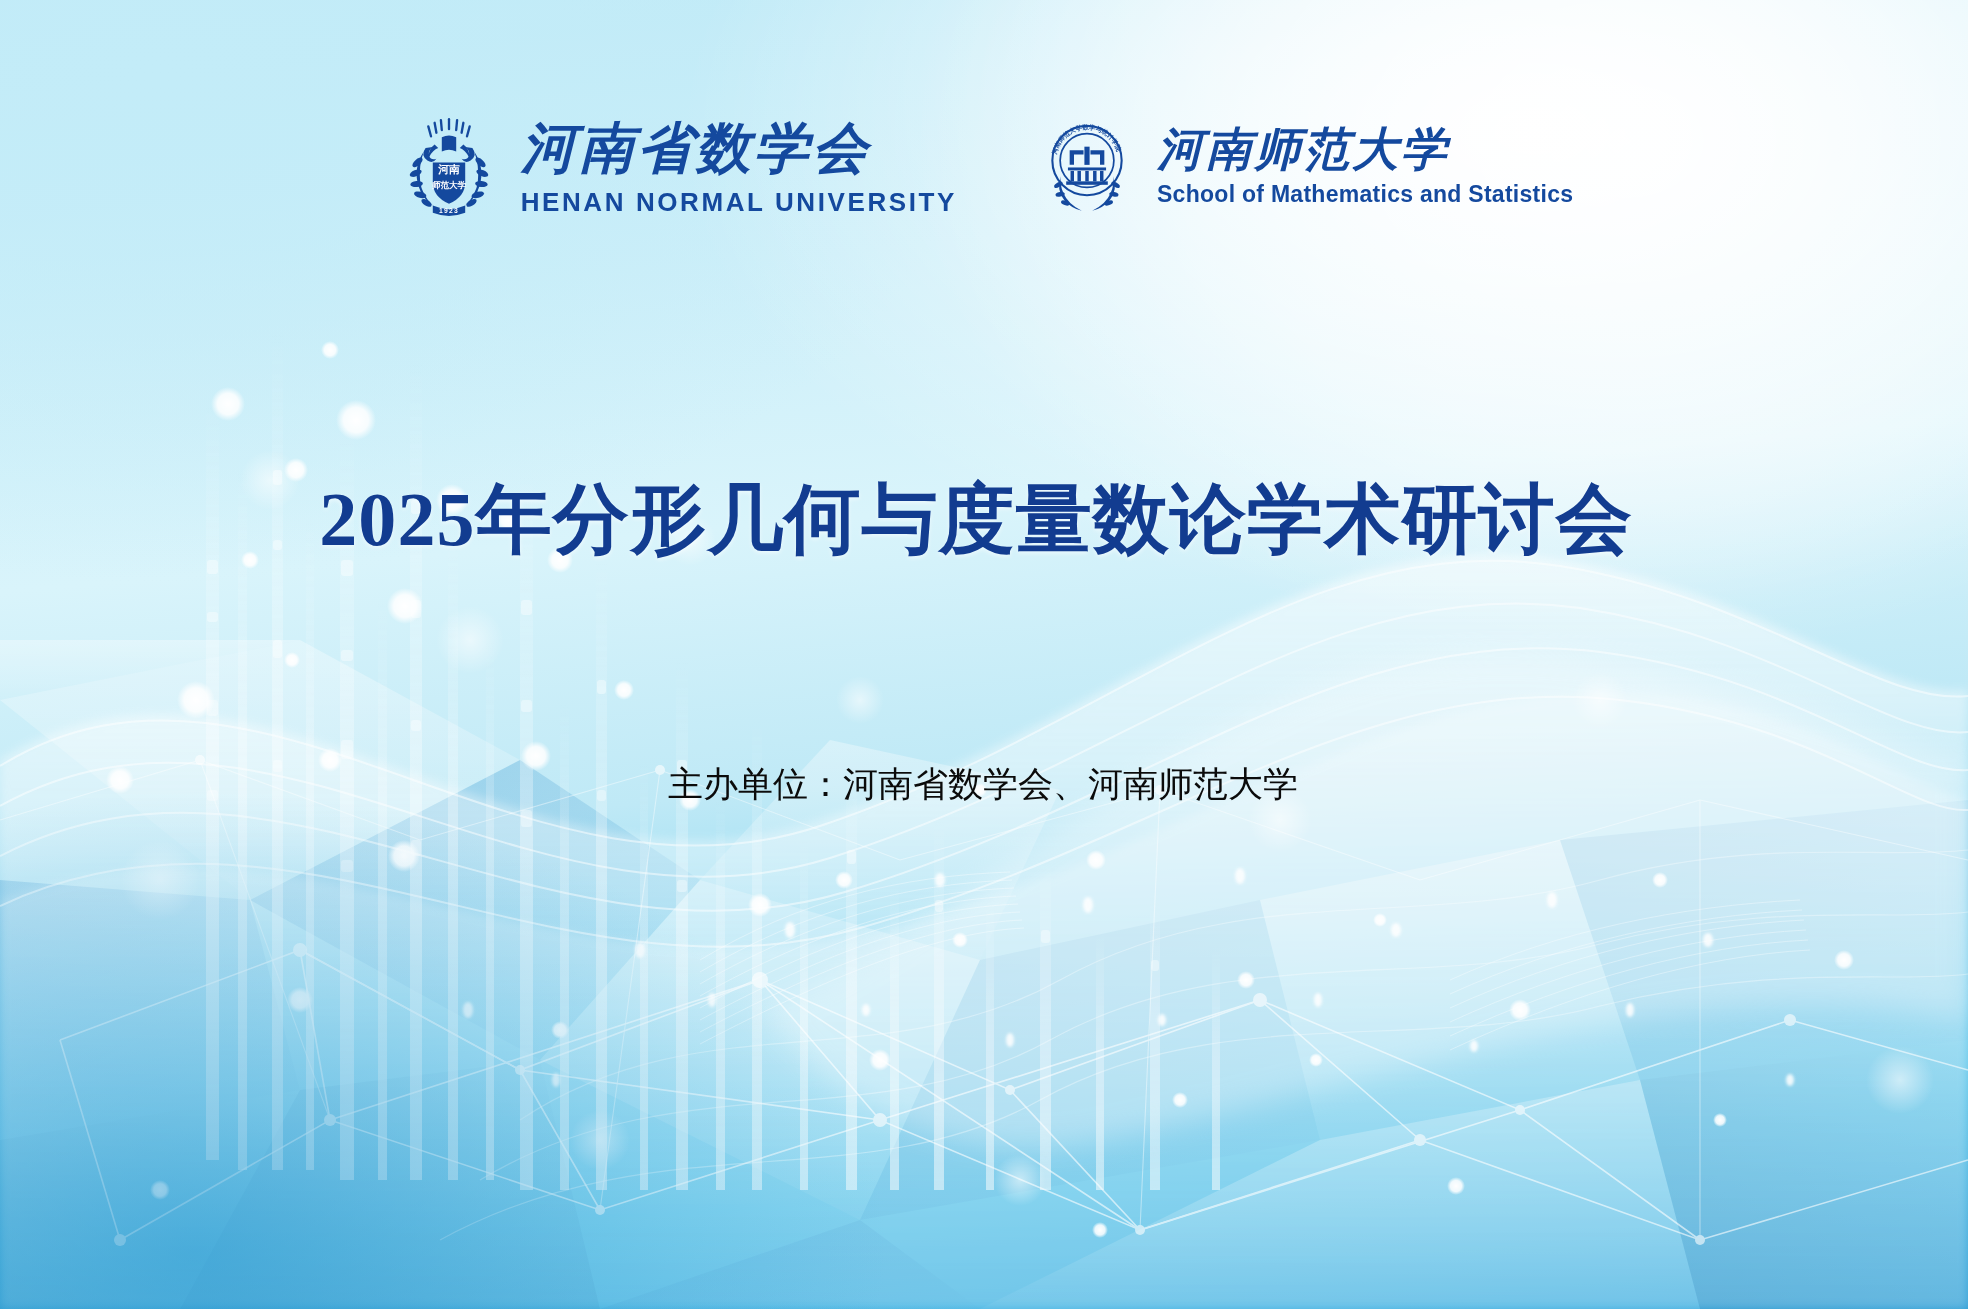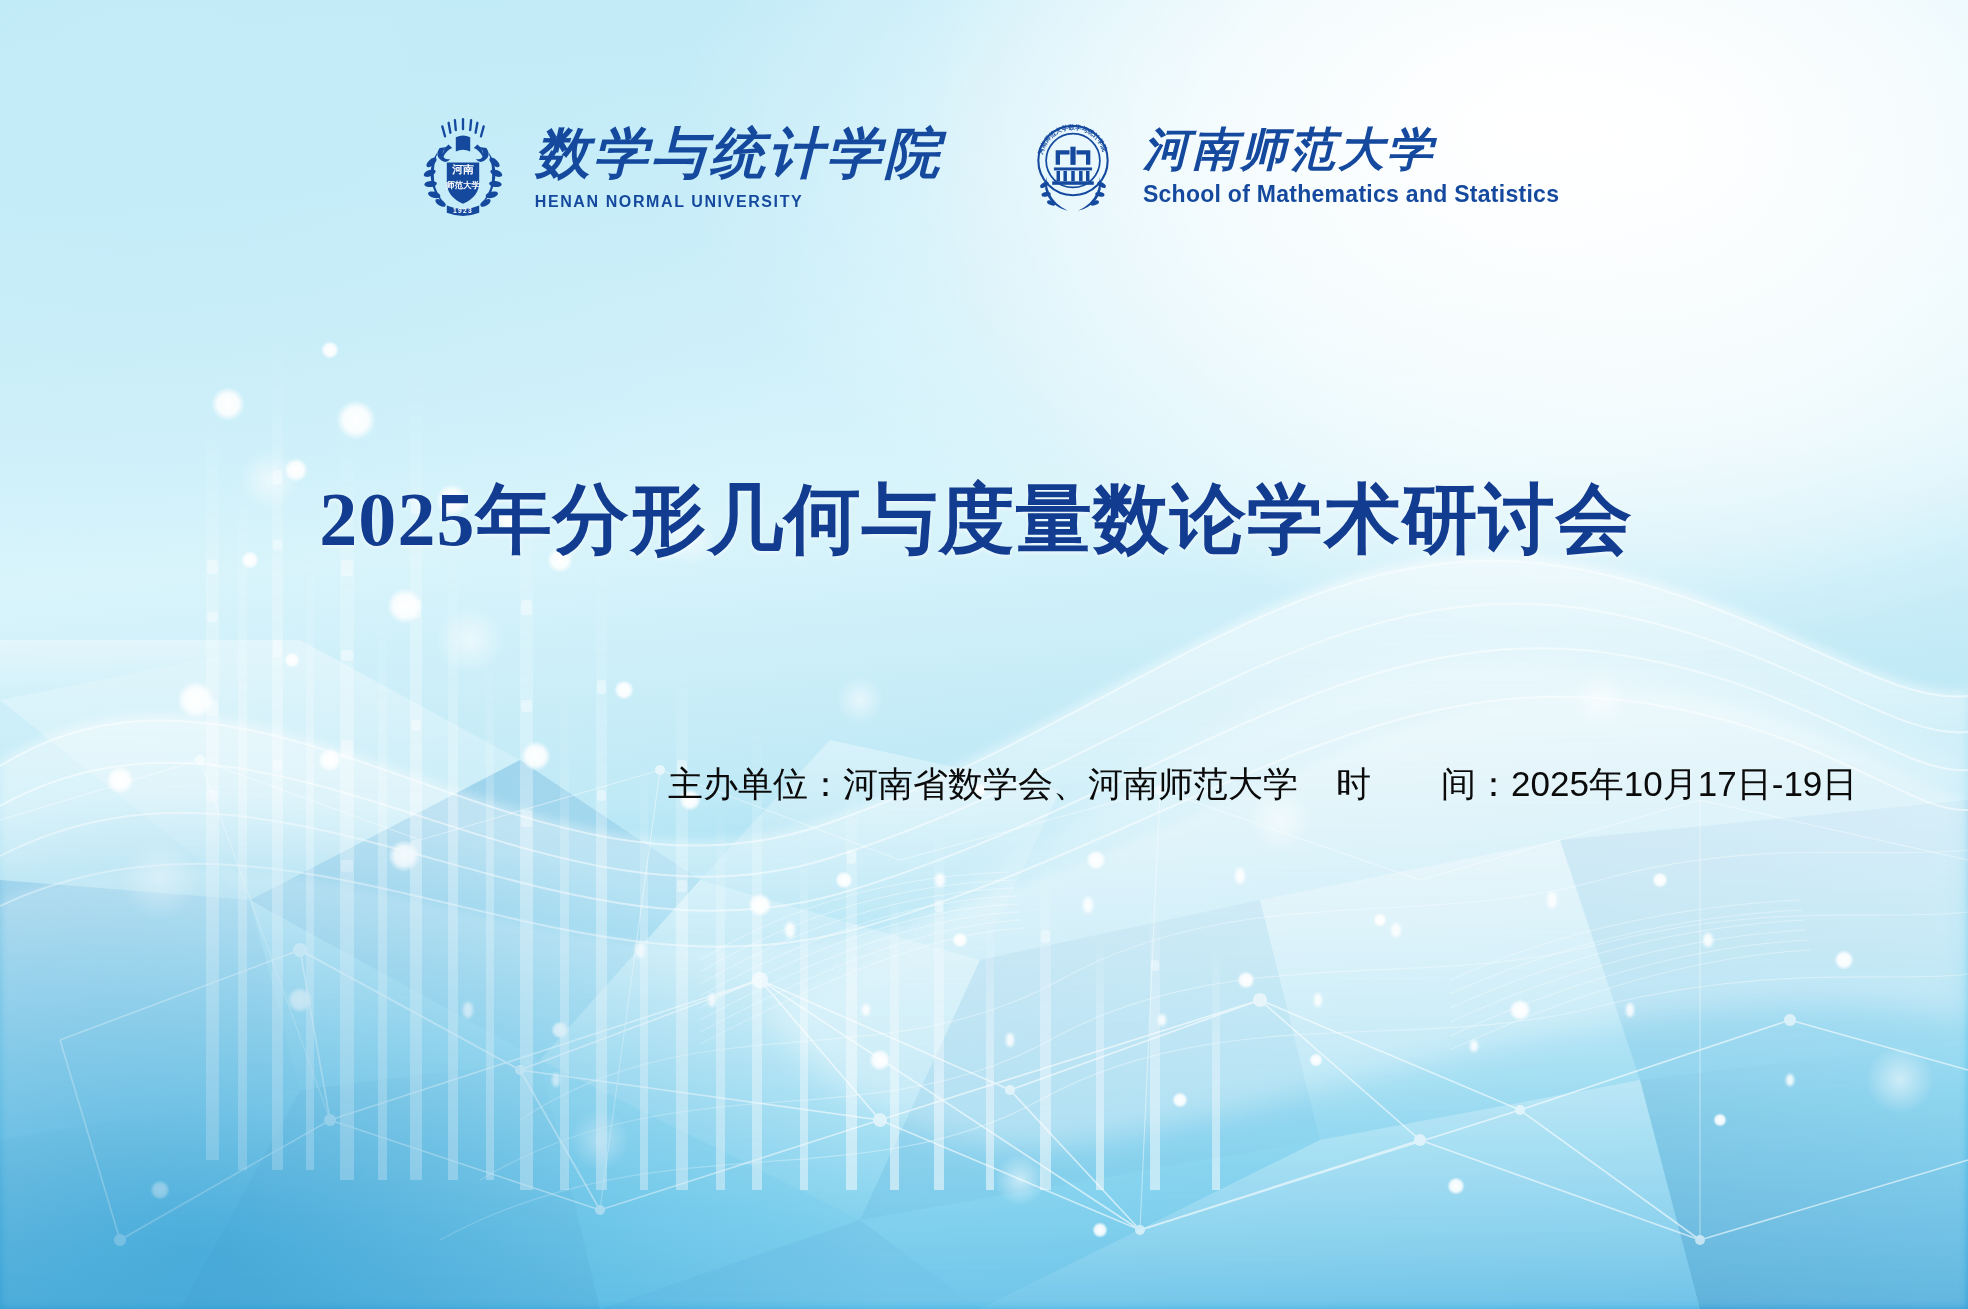--- a/index.html
+++ b/index.html
@@ -47,21 +47,21 @@
     font-weight:700; font-style:italic;
     color:#14499e; letter-spacing:.06em;
     white-space:nowrap;
   }
   .logo-cn.univ{font-size:55px;}
   .logo-cn.school{font-size:46px;}
   .logo-en{
     color:#14499e; font-weight:700;
     white-space:nowrap;
   }
-  .logo-en.univ{font-size:16px; letter-spacing:.10em; margin-top:13px;}
+  .logo-en.univ{font-size:26px; letter-spacing:.10em; margin-top:13px;}
   .logo-en.school{font-size:23px; letter-spacing:.012em; margin-top:10px;text-align:center;}
 
   .title{
     position:absolute; left:0; right:16px; top:418px;
     text-align:center;
     font-family:"Liberation Serif","DejaVu Serif",serif;
     font-weight:700;
     font-size:76px;
     letter-spacing:.015em;
     color:#123c90;
@@ -404,21 +404,21 @@
               </g>
 
               <path d="M42,104 q18,8 36,0 l0,8 q-18,7 -36,0 z"></path>
             </g>
             <text x="60" y="68" fill="#ffffff" font-size="12" font-weight="700" text-anchor="middle" font-family="'Liberation Sans',sans-serif">河南</text>
             <text x="60" y="84" fill="#ffffff" font-size="9.5" font-weight="700" text-anchor="middle" font-family="'Liberation Sans',sans-serif">师范大学</text>
             <text x="60" y="112" fill="#ffffff" font-size="7.5" font-weight="700" letter-spacing="1.4" text-anchor="middle" font-family="'Liberation Sans',sans-serif">1923</text>
           </svg>
         </div>
         <div class="logo-text">
-          <span class="logo-cn univ">数学与统计学院</span>
+          <span class="logo-cn univ">河南省数学会</span>
           <span class="logo-en univ">HENAN NORMAL UNIVERSITY</span>
         </div>
       </div>
 
       <div class="logo-block">
         <div class="logo-mark">
           <svg width="104" height="104" viewBox="0 0 120 120" aria-hidden="true">
             <g fill="none" stroke="#14499e">
               <circle cx="60" cy="56" r="40" stroke-width="2.4"></circle>
               <circle cx="60" cy="56" r="31" stroke-width="2"></circle>
@@ -461,17 +461,16 @@
           <span class="logo-cn school">河南师范大学</span>
           <span class="logo-en school">School of Mathematics and Statistics</span>
         </div>
       </div>
     </div>
 
     <h1 class="title">2025年分形几何与度量数论学术研讨会</h1>
 
     <div class="info">
       <span class="info-line">主办单位：河南省数学会、河南师范大学</span>
-      <span class="info-line">时　　间：2025年10月17日-19日</span>
     </div>
 
   </div>
 </div>
 
 </body></html>

